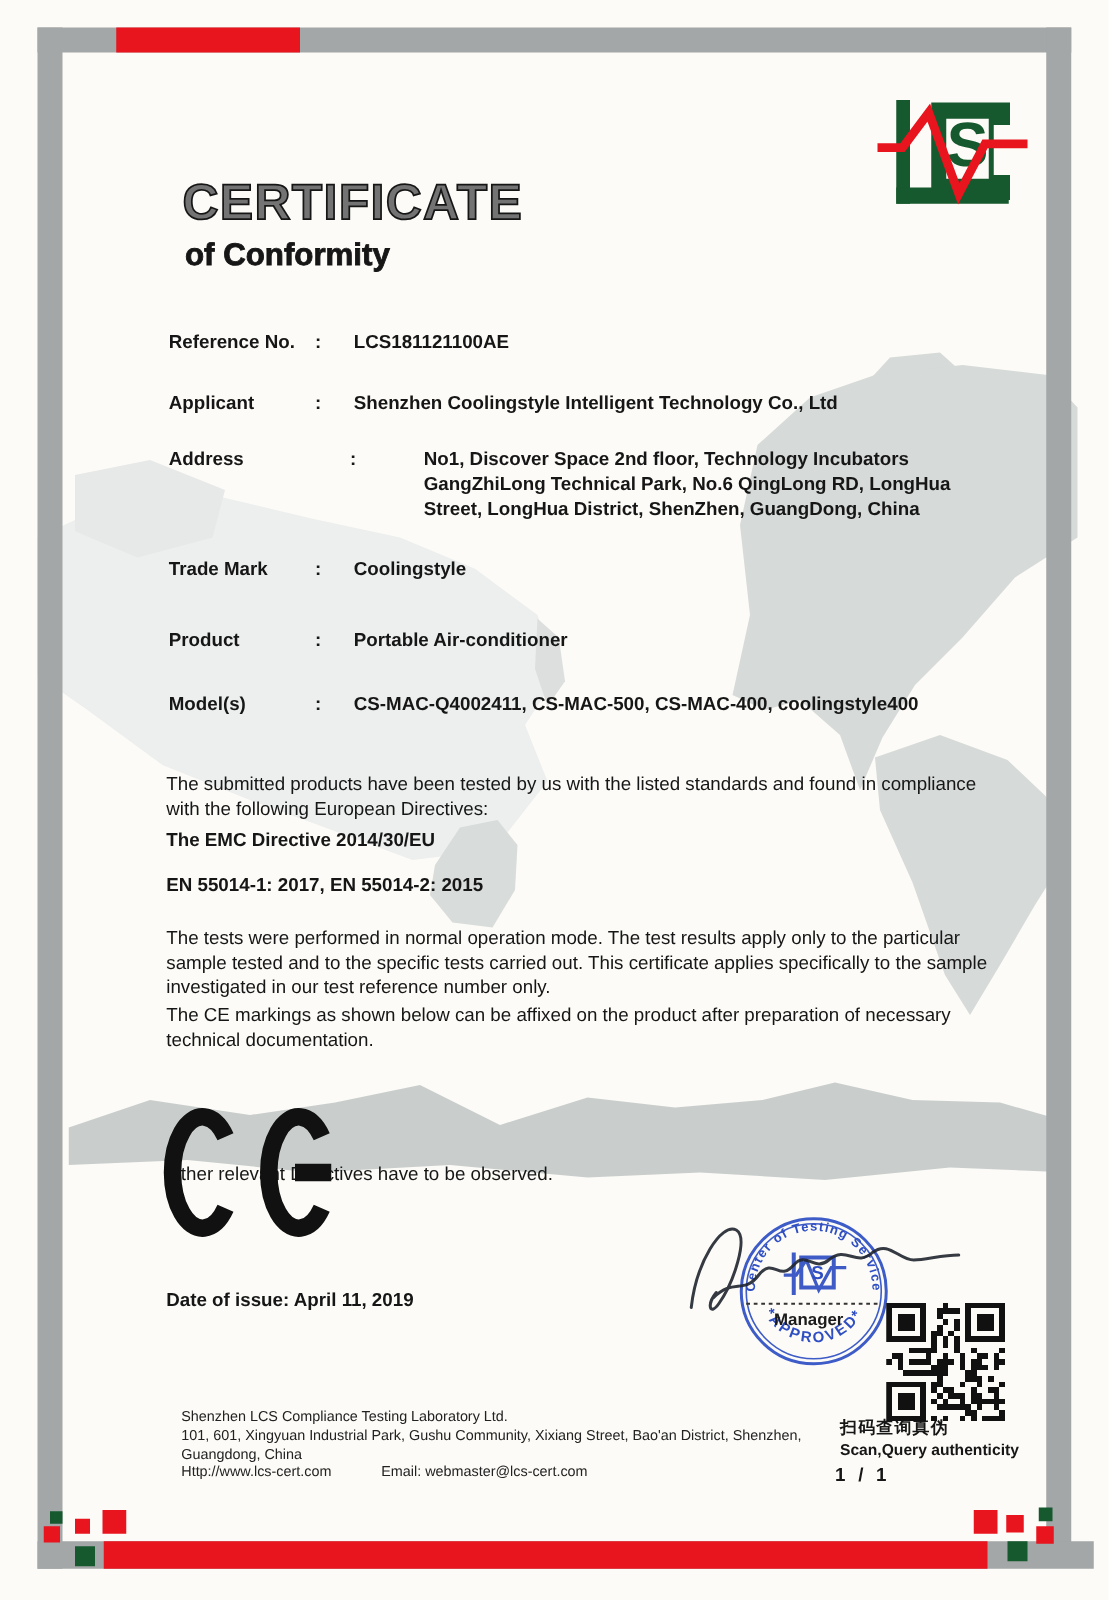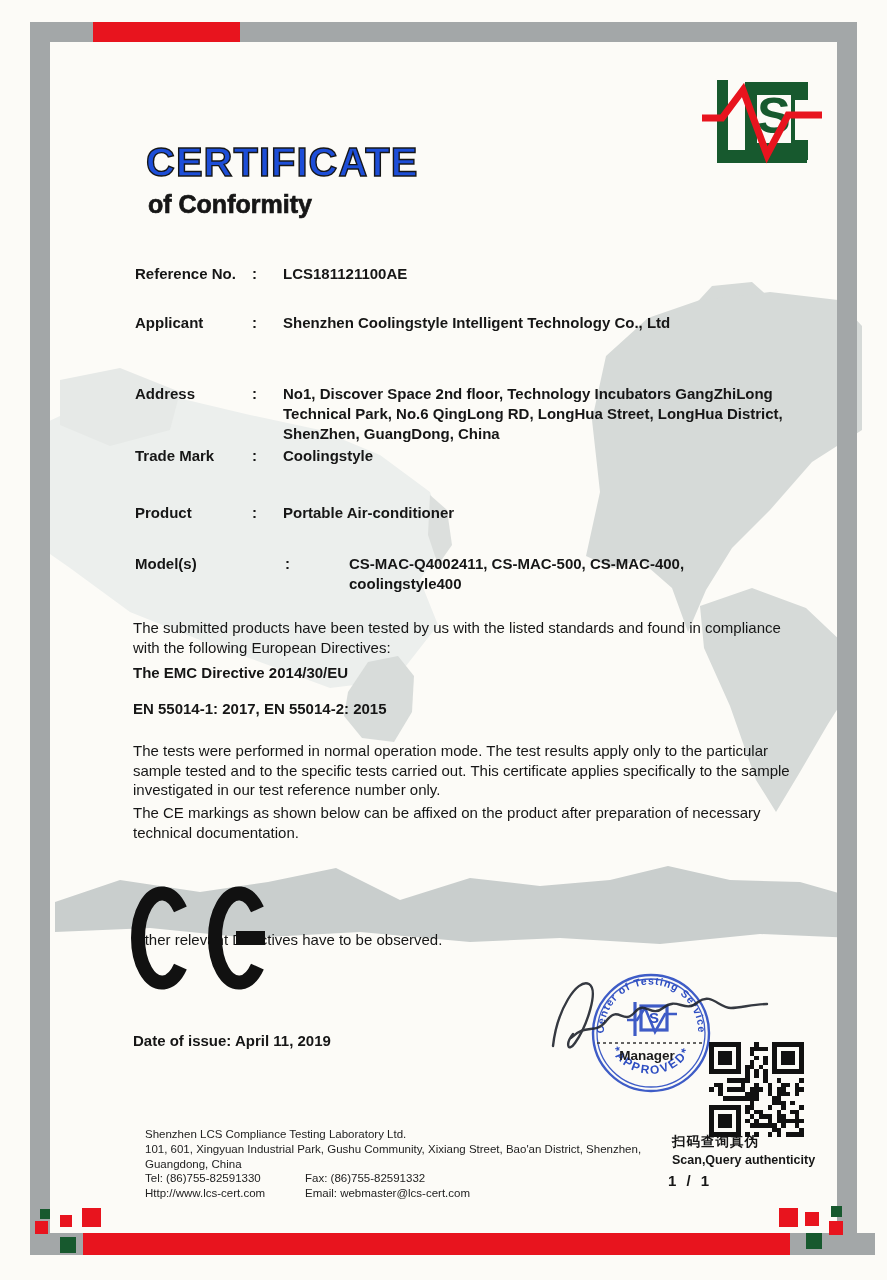--- a/index.html
+++ b/index.html
@@ -10,21 +10,21 @@
   }
   .abs{position:absolute;}
   
   .bar{position:absolute;background:#a3a7a8;}
   .redbar{position:absolute;background:#e8141e;}
   .sq{position:absolute;}
   
   .title1{
     position:absolute;left:146px;top:140px;
     font-size:40px;font-weight:bold;letter-spacing:1px;
-    -webkit-text-stroke:1.4px #161616;color:#1d4ed8;
+    -webkit-text-stroke:1.4px #161616;color:#737373;
   }
   .title2{
     position:absolute;left:148px;top:190px;
     font-size:25px;font-weight:bold;
     -webkit-text-stroke:0.7px #161616;
   }
   
   .field-row{position:absolute;left:135px;width:660px;display:flex;
     font-size:15px;font-weight:bold;line-height:20px;justify-content:space-between;}
   .f-label{width:117px;flex:none;}
@@ -104,36 +104,36 @@
   <div class="field-row" style="top:264px;">
     <span class="f-label">Reference No.</span>
     <span class="f-colon">:</span>
     <span class="f-value">LCS181121100AE</span>
   </div>
   <div class="field-row" style="top:313px;">
     <span class="f-label">Applicant</span>
     <span class="f-colon">:</span>
     <span class="f-value">Shenzhen Coolingstyle Intelligent Technology Co., Ltd</span>
   </div>
-  <div class="field-row" style="top:384px;">
+  <div class="field-row" style="top:358px;gap:28px;">
     <span class="f-label">Address</span>
     <span class="f-colon">:</span>
     <span class="f-value">No1, Discover Space 2nd floor, Technology Incubators GangZhiLong Technical Park, No.6 QingLong RD, LongHua Street, LongHua District, ShenZhen, GuangDong, China</span>
   </div>
   <div class="field-row" style="top:446px;">
     <span class="f-label">Trade Mark</span>
     <span class="f-colon">:</span>
     <span class="f-value">Coolingstyle</span>
   </div>
   <div class="field-row" style="top:503px;">
     <span class="f-label">Product</span>
     <span class="f-colon">:</span>
     <span class="f-value">Portable Air-conditioner</span>
   </div>
-  <div class="field-row" style="top:554px;gap:33px;">
+  <div class="field-row" style="top:554px;">
     <span class="f-label">Model(s)</span>
     <span class="f-colon">:</span>
     <span class="f-value">CS-MAC-Q4002411, CS-MAC-500, CS-MAC-400, coolingstyle400</span>
   </div>
 
   <div class="para" style="top:618px;">The submitted products have been tested by us with the listed standards and found in compliance with the following European Directives:</div>
   <div class="para bold" style="top:663px;">The EMC Directive 2014/30/EU</div>
   <div class="para bold" style="top:699px;">EN 55014-1: 2017, EN 55014-2: 2015</div>
   <div class="para" style="top:803px;">The CE markings as shown below can be affixed on the product after preparation of necessary technical documentation.</div>
   <div class="para" style="top:741px;">The tests were performed in normal operation mode. The test results apply only to the particular sample tested and to the specific tests carried out. This certificate applies specifically to the sample investigated in our test reference number only.</div>
@@ -182,23 +182,19 @@
   <div class="qr-caption">
     <div class="zh">扫码查询真伪</div>
     <div class="en">Scan,Query authenticity</div>
   </div>
 
   <div class="footer">
     <div>Shenzhen LCS Compliance Testing Laboratory Ltd.</div>
     <div>101, 601, Xingyuan Industrial Park, Gushu Community, Xixiang Street, Bao'an District, Shenzhen,</div>
     <div>Guangdong, China</div>
     <div class="frow">
-      <span class="fcol">Tel: (86)755-82591330</span>
-      <span>Fax: (86)755-82591332</span>
-    </div>
-    <div class="frow">
       <span class="fcol">Http://www.lcs-cert.com</span>
       <span>Email: webmaster@lcs-cert.com</span>
     </div>
   </div>
   <div class="pagenum">1 / 1</div>
 
 </div>
 
 </body></html>

